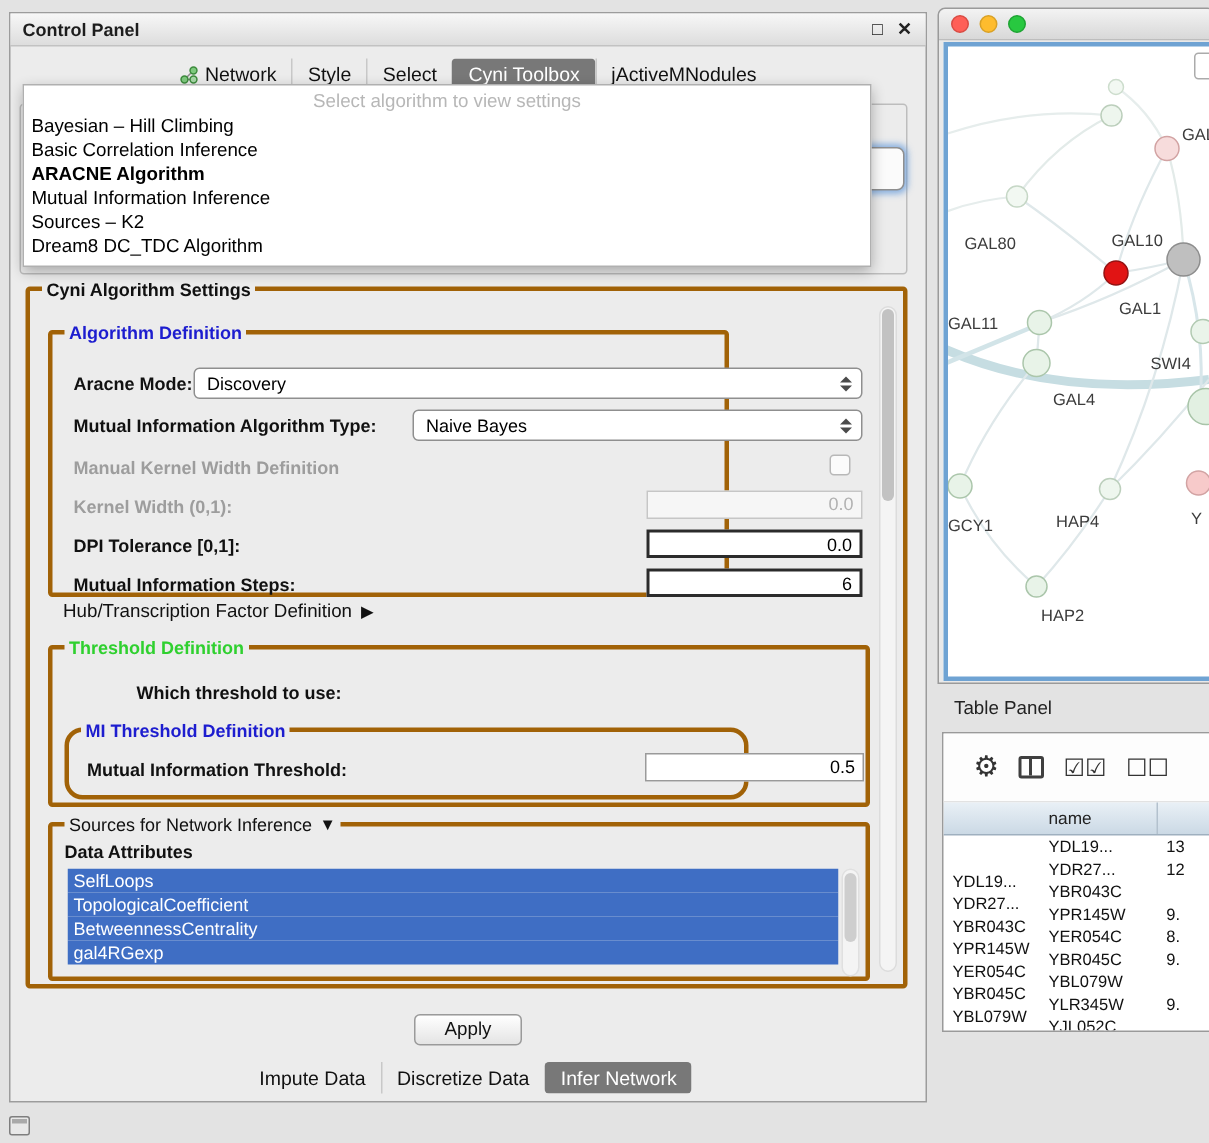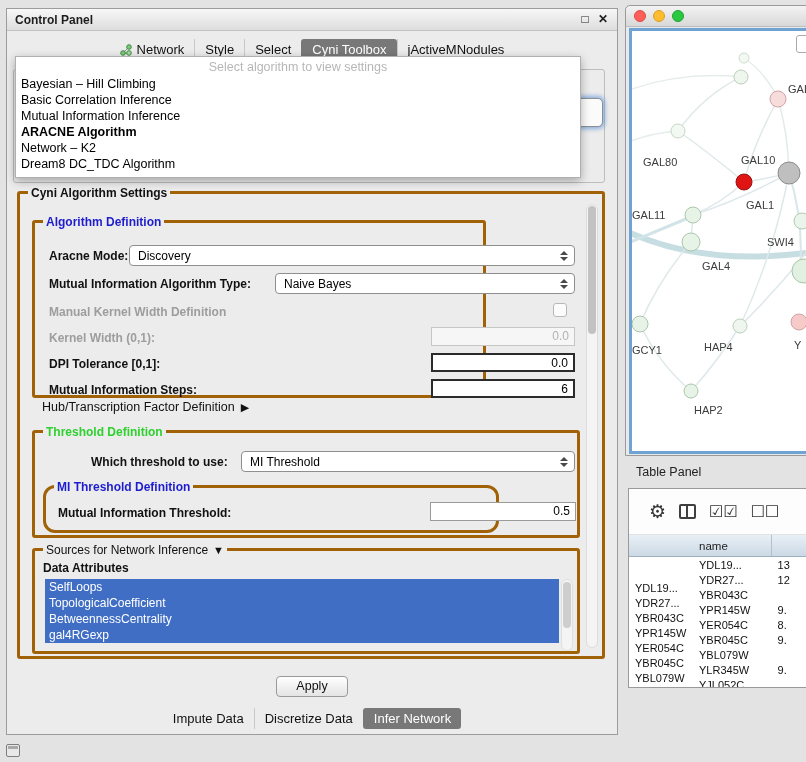--- a/index.html
+++ b/index.html
@@ -137,23 +137,23 @@
       </div>
 
     <div class="algo-group"></div>
     <div class="algo-combo-frag"></div>
 
     <div class="dropdown">
       <div class="dd-header">Select algorithm to view settings</div>
       <div>
           <div class="dd-item">Bayesian – Hill Climbing</div>
           <div class="dd-item">Basic Correlation Inference</div>
+          <div class="dd-item sel">ARACNE Algorithm</div>
           <div class="dd-item">Mutual Information Inference</div>
-          <div class="dd-item sel">ARACNE Algorithm</div>
-          <div class="dd-item">Network – K2</div>
+          <div class="dd-item">Sources – K2</div>
           <div class="dd-item">Dream8 DC_TDC Algorithm</div>
         </div>
     </div>
 
     <div class="gbox settings-group">
       <span class="gtitle">Cyni Algorithm Settings</span>
 
       <div class="vsb">
         <div class="thumb"></div>
       </div>
@@ -194,27 +194,20 @@
 
       <div class="hub-row">
         <span>Hub/Transcription Factor Definition</span>
         <span class="tri">▶</span>
       </div>
 
       <div class="gbox" style="left:12px;top:236px;width:548px;height:108px;">
         <span class="gtitle green">Threshold Definition</span>
 
         <span class="lbl" style="left:56px;top:22px;">Which threshold to use:</span>
-        <div class="combo" style="left:206px;top:18px;width:334px;">
-          <span class="cval">MI Threshold</span>
-          <span class="spin">
-              <i class="up"></i>
-              <i class="dn"></i>
-            </span>
-        </div>
 
         <div class="gbox" style="left:8px;top:52px;width:456px;height:48px;border-radius:12px;">
           <span class="gtitle blue">MI Threshold Definition</span>
           <span class="lbl" style="left:12px;top:18px;">Mutual Information Threshold:</span>
           <div class="tfield" style="left:384px;top:14px;width:146px;padding-left:24px;">0.5</div>
         </div>
       </div>
 
       <div class="gbox" style="left:12px;top:354px;width:548px;height:106px;">
         <span class="gtitle plain">

